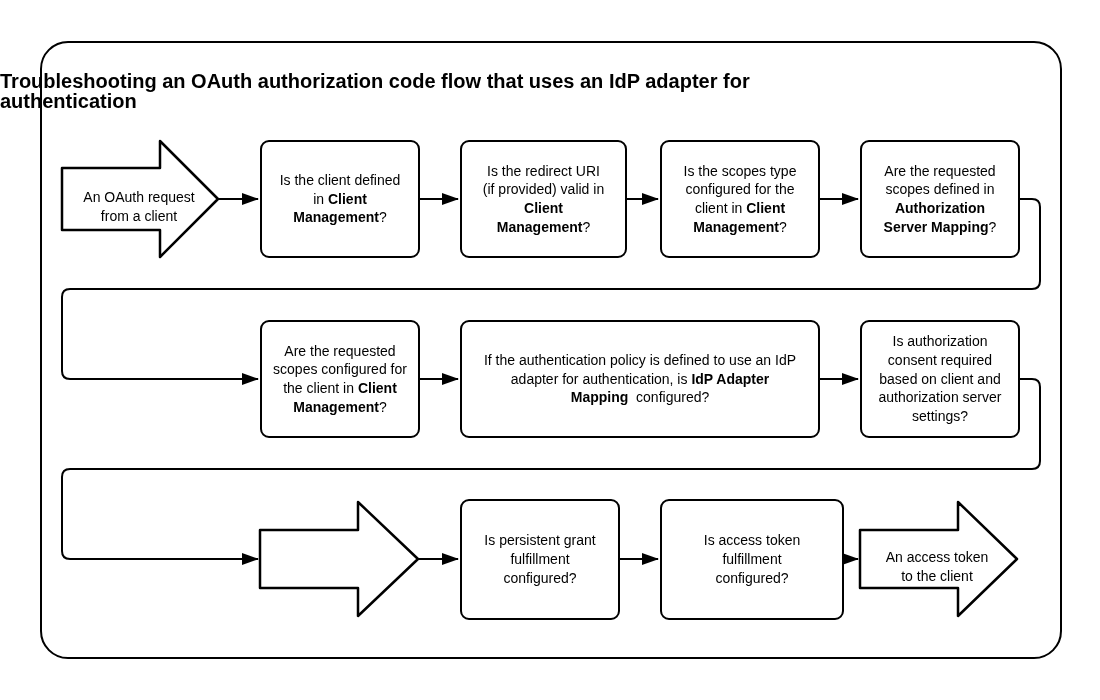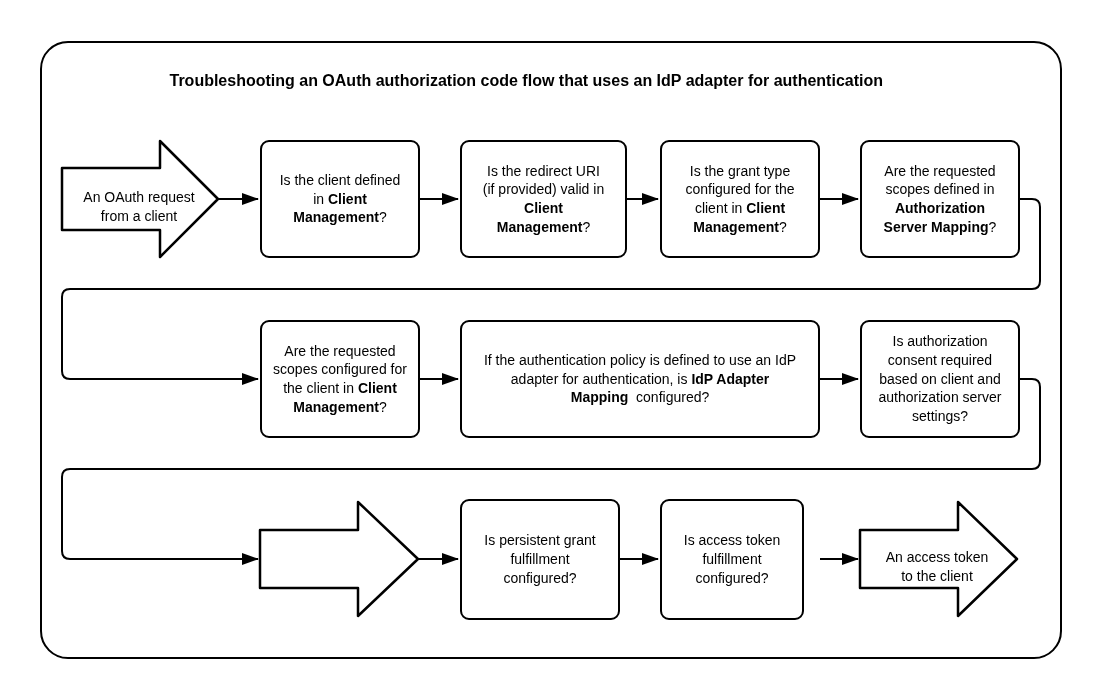--- a/index.html
+++ b/index.html
@@ -20,22 +20,22 @@
     left: 0;
     top: 0;
     width: 1100px;
     height: 700px;
   }
   .flow-title {
     position: absolute;
     left: 0;
     top: 71.3px;
     width: 883px;
-    text-align: right;
-    font-size: 16px;
+    text-align: left;
+    font-size: 20px;
     font-weight: 700;
     color: #000000;
     line-height: 20px;
   }
   .node {
     position: absolute;
     box-sizing: border-box;
     border: 2px solid #000000;
     border-radius: 9px;
     background: #ffffff;
@@ -61,21 +61,21 @@
   }
   
   .pos-q1 { left: 260px; top: 140px; width: 160px; height: 118px; }
   .pos-q2 { left: 460px; top: 140px; width: 167px; height: 118px; }
   .pos-q3 { left: 660px; top: 140px; width: 160px; height: 118px; }
   .pos-q4 { left: 860px; top: 140px; width: 160px; height: 118px; }
   .pos-q5 { left: 260px; top: 320px; width: 160px; height: 118px; }
   .pos-q6 { left: 460px; top: 320px; width: 360px; height: 118px; }
   .pos-q7 { left: 860px; top: 320px; width: 160px; height: 118px; }
   .pos-q8 { left: 460px; top: 499px; width: 160px; height: 121px; }
-  .pos-q9 { left: 660px; top: 499px; width: 144px; height: 121px; }
+  .pos-q9 { left: 660px; top: 499px; width: 184px; height: 121px; }
   
   .pos-start { left: 62px;  top: 168px; width: 138px; height: 62px; }
   .pos-authz { left: 260px; top: 530px; width: 142px; height: 58px; }
   .pos-token { left: 860px; top: 530px; width: 138px; height: 58px; }
 </style>
 </head>
 <body>
 
 <div id="canvas">
 
@@ -121,21 +121,21 @@
 in </span><span style="font-weight: 700;">Client
 Management</span><span>?</span></div>
   </div>
   <div class="node pos-q2">
     <div class="node-text"><span>Is the redirect URI
 (if provided) valid in
 </span><span style="font-weight: 700;">Client
 Management</span><span>?</span></div>
   </div>
   <div class="node pos-q3">
-    <div class="node-text"><span>Is the grant type
+    <div class="node-text"><span>Is the scopes type
 configured for the
 client in </span><span style="font-weight: 700;">Client
 Management</span><span>?</span></div>
   </div>
   <div class="node pos-q4">
     <div class="node-text"><span>Are the requested
 scopes defined in
 </span><span style="font-weight: 700;">Authorization
 Server Mapping</span><span>?</span></div>
   </div>

